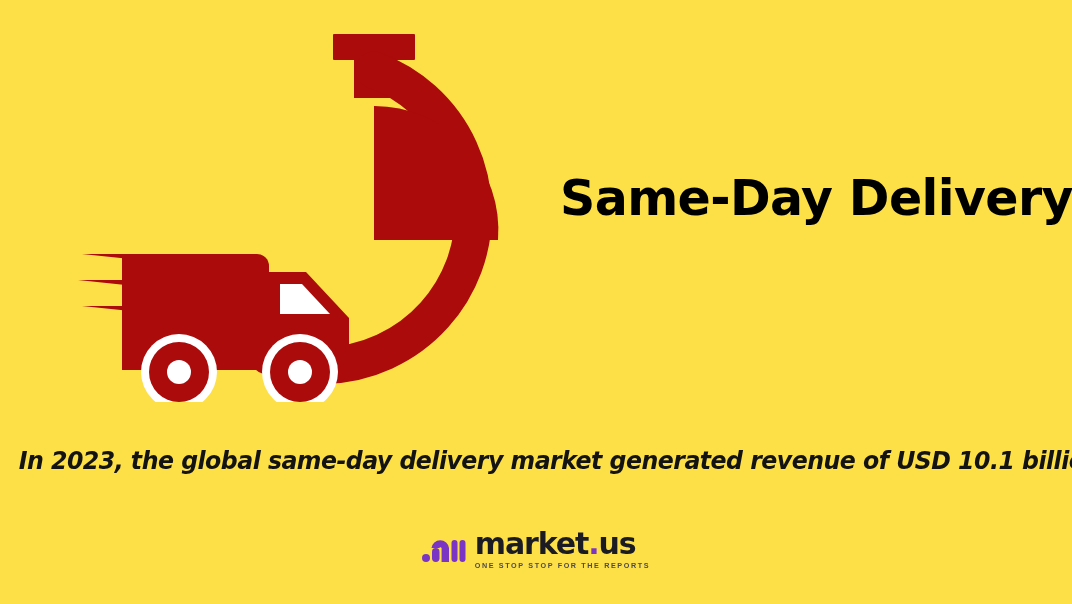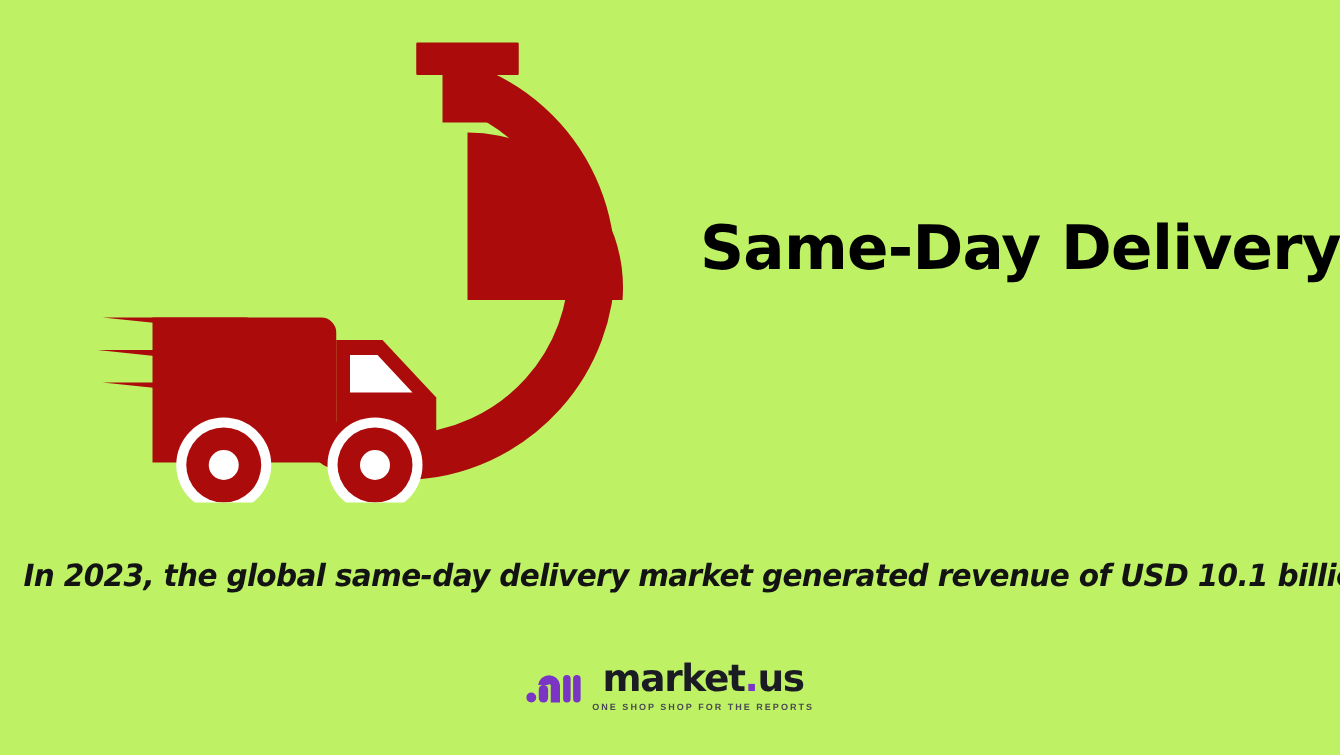--- a/index.html
+++ b/index.html
@@ -7,21 +7,21 @@
     padding: 0;
     background: #ffffff;
   }
   body {
     font-family: "Liberation Sans", sans-serif;
   }
   .page {
     position: relative;
     width: 1072px;
     height: 604px;
-    background: #bef264;
+    background: #fde047;
     overflow: hidden;
   }
 
   
   .hero {
     position: absolute;
     left: 0;
     top: 0;
     width: 1072px;
     height: 424px;
@@ -97,21 +97,21 @@
   }
   .logo-mark {
     width: 44px;
     height: 30px;
     flex: 0 0 auto;
   }
   .logo-mark svg { display: block; }
   .logo-text {
     display: flex;
     flex-direction: column;
-    align-items: center;
+    align-items: flex-start;
     line-height: 1;
   }
   .logo-word {
     font-family: "DejaVu Sans", "Liberation Sans", sans-serif;
     font-weight: bold;
     font-size: 30px;
     letter-spacing: -1.1px;
     color: #1b1b23;
     white-space: nowrap;
   }
@@ -196,18 +196,18 @@
             <circle cx="4" cy="24" r="4"></circle>
             <rect x="10" y="14" width="7.5" height="14" rx="3.7"></rect>
             <path d="M 9.5 14 A 8.8 8.8 0 0 1 27 14 L 27 28 L 19.6 28 L 19.6 14 A 1.4 1.4 0 0 0 17.2 14 Z"></path>
             <rect x="29.5" y="6" width="6" height="22" rx="3"></rect>
             <rect x="37.5" y="6" width="6" height="22" rx="3"></rect>
           </g>
         </svg>
       </div>
       <div class="logo-text">
         <div class="logo-word"><span>market</span><span class="dot">.</span><span>us</span></div>
-        <div class="logo-tagline">ONE SHOP SHOP FOR THE REPORTS</div>
+        <div class="logo-tagline">ONE STOP STOP FOR THE REPORTS</div>
       </div>
     </div>
   </div>
 
 </div>
 
 </body></html>

